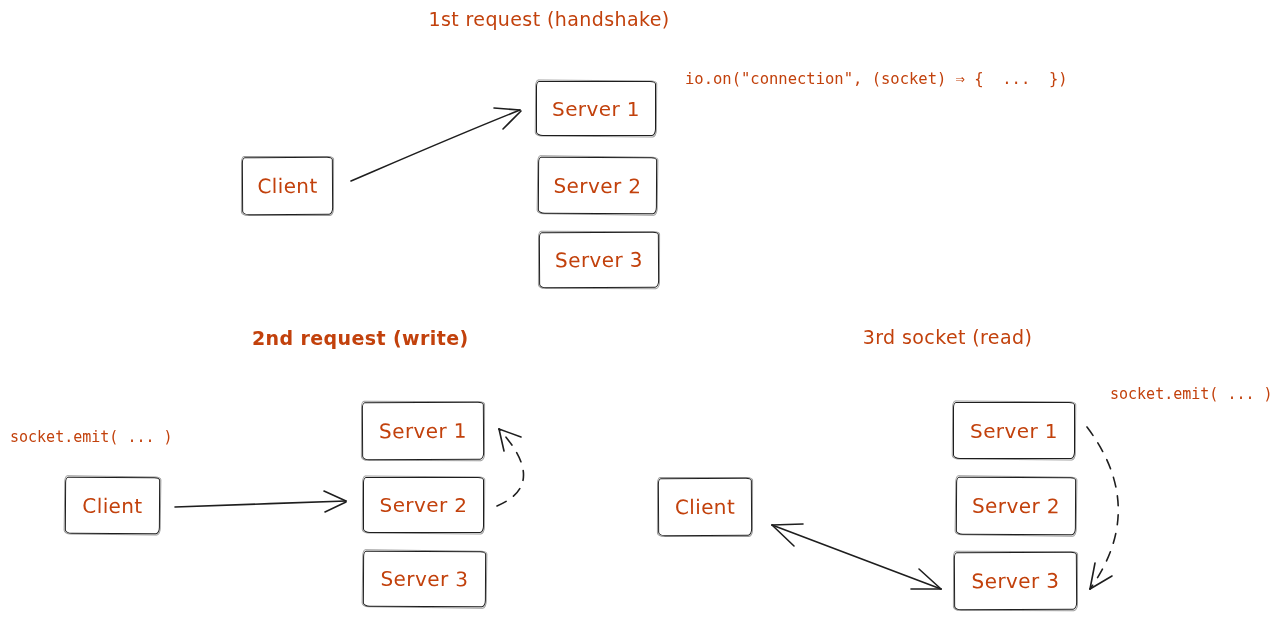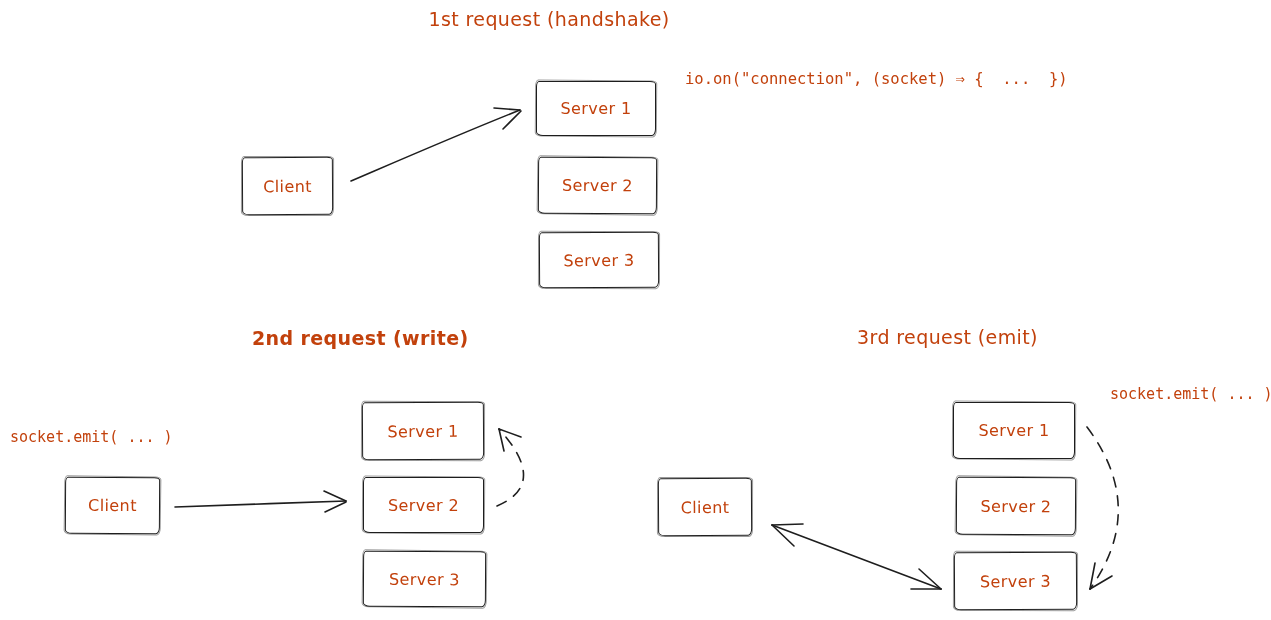--- a/index.html
+++ b/index.html
@@ -23,21 +23,21 @@
   .arrows path.dashed { stroke-dasharray: 10 9; }
 
   .box {
     position: absolute;
     background: #ffffff;
     border: 1.8px solid #1e1e1e;
     border-radius: 3px 6px 4px 7px / 6px 3px 7px 4px;
     display: flex;
     align-items: center;
     justify-content: center;
-    font-size: 16px;
+    font-size: 20px;
     letter-spacing: 0.4px;
     box-sizing: border-box;
   }
   .box::after {
     content: "";
     position: absolute;
     inset: -2px;
     border: 1px solid rgba(30,30,30,0.45);
     border-radius: inherit;
     transform: rotate(0.5deg);
@@ -149,21 +149,21 @@
   <div class="box p2-s1 r-neg">
     <span>Server 1</span>
   </div>
   <div class="box p2-s2">
     <span>Server 2</span>
   </div>
   <div class="box p2-s3 r-pos">
     <span>Server 3</span>
   </div>
 
-  <div class="title t3">3rd request (emit)</div>
+  <div class="title t3">3rd socket (read)</div>
   <div class="code c3">socket.emit( ... )</div>
 
   <div class="box p3-client r-neg">
     <span>Client</span>
   </div>
   <div class="box p3-s1">
     <span>Server 1</span>
   </div>
   <div class="box p3-s2 r-pos">
     <span>Server 2</span>

